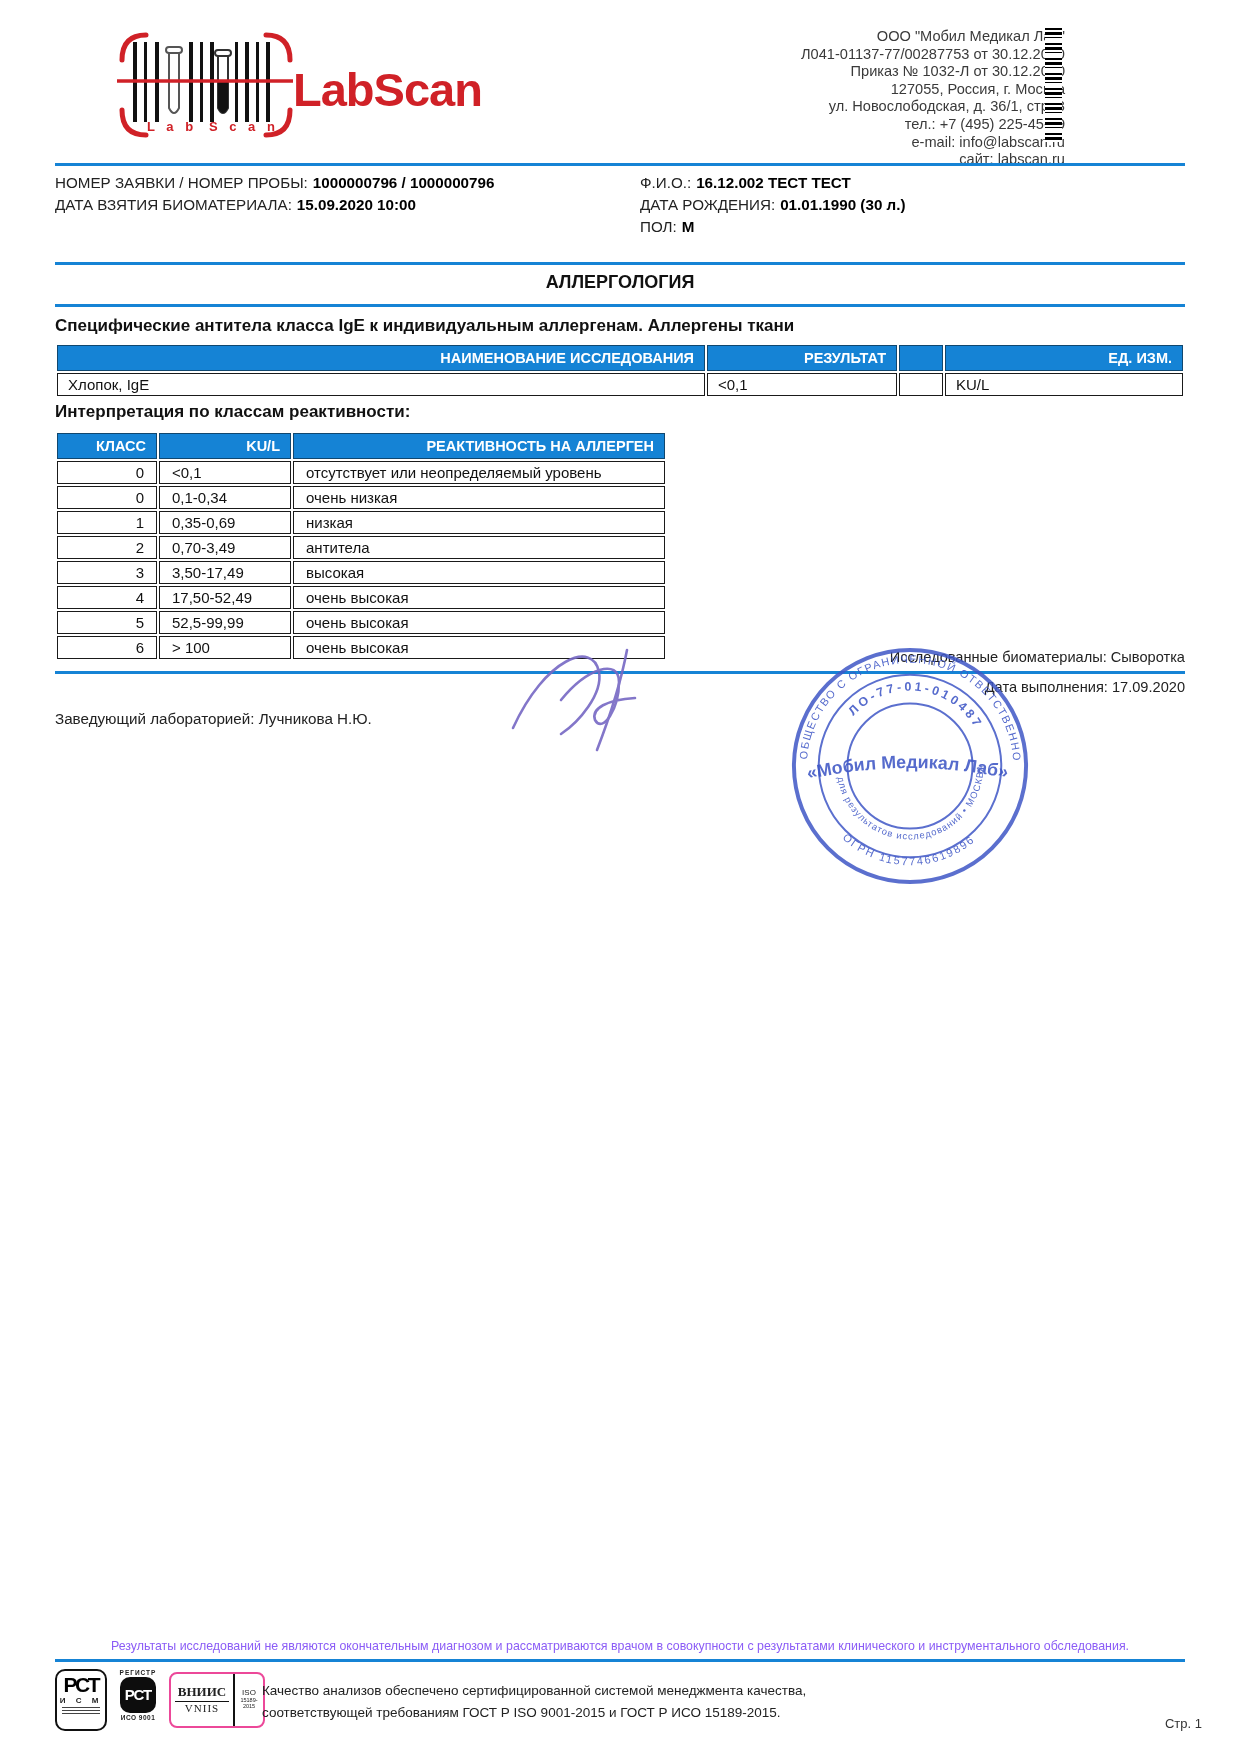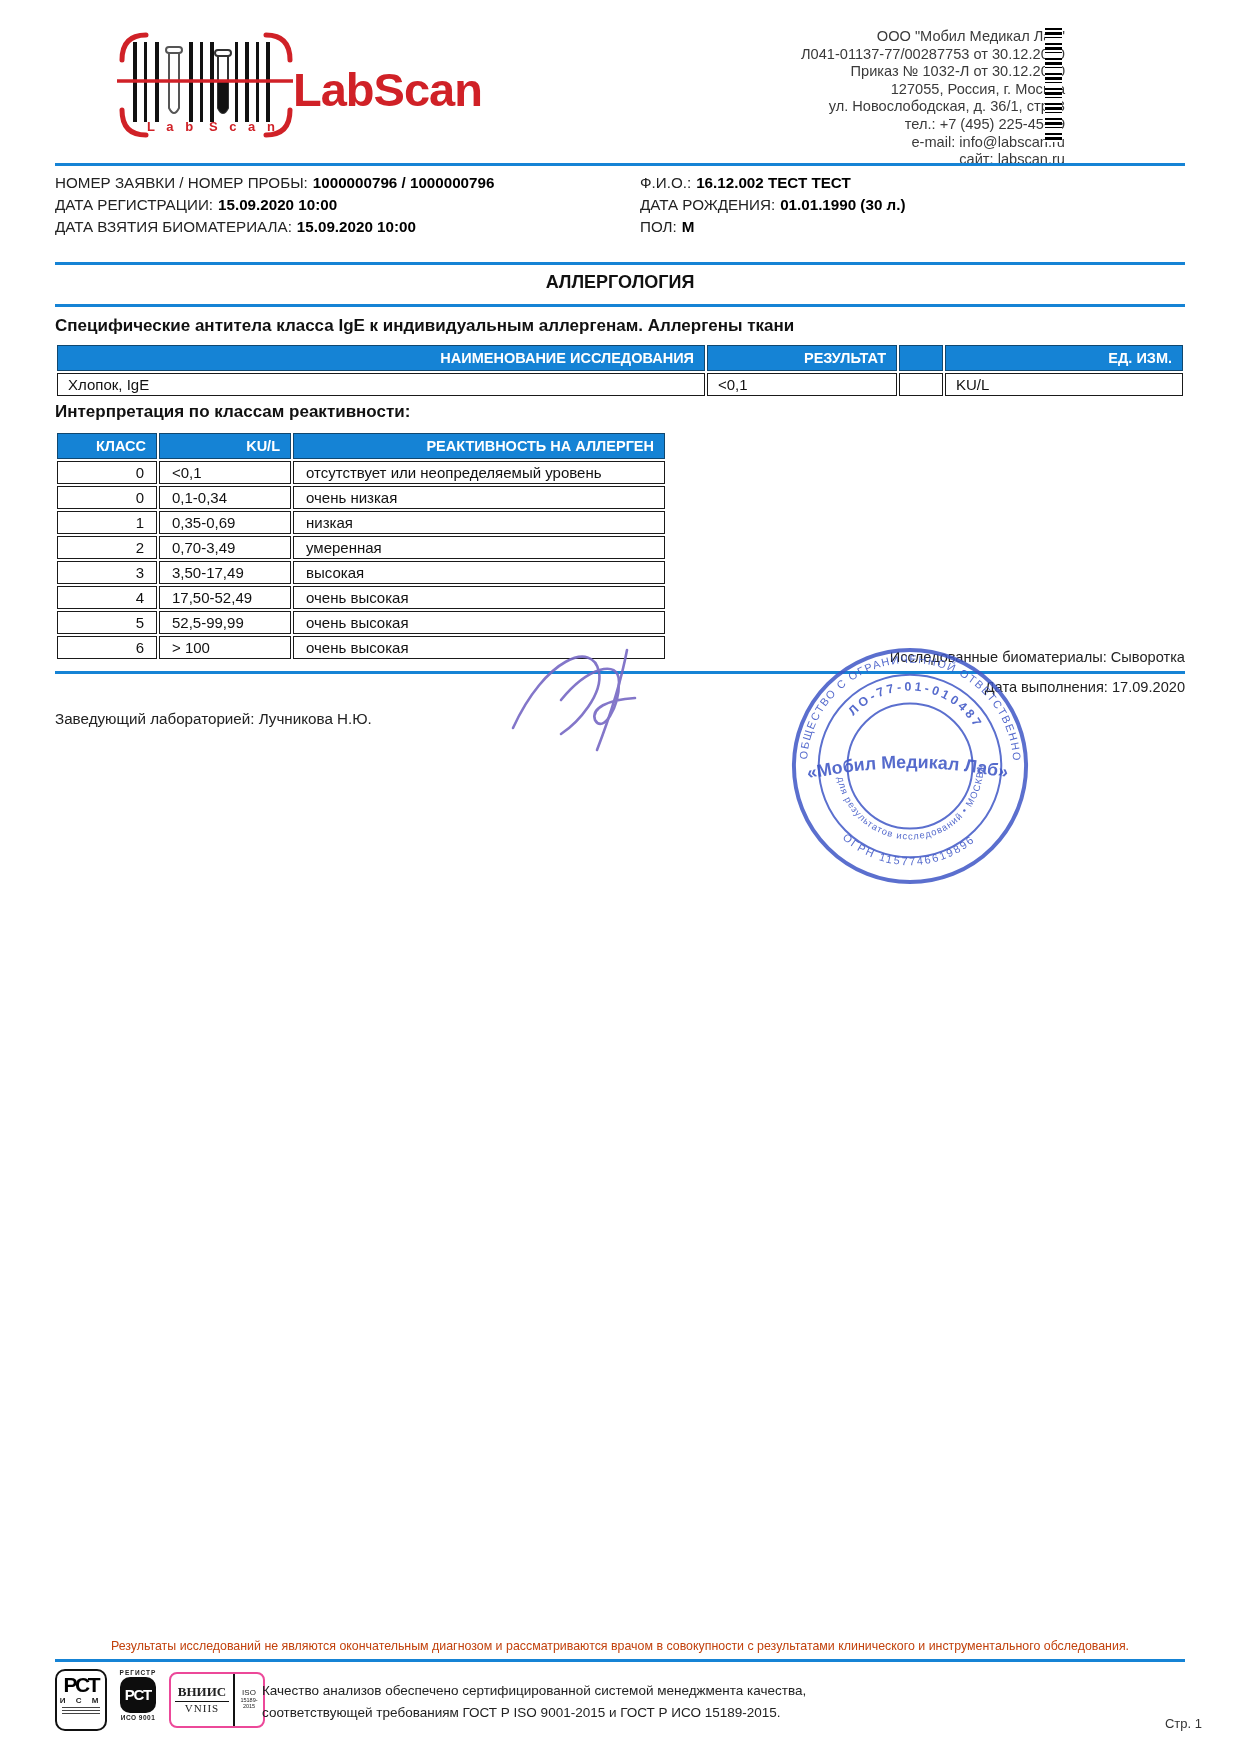--- a/index.html
+++ b/index.html
@@ -39,21 +39,21 @@
   .interp-heading{position:absolute;left:55px;top:402px;font-size:17px;font-weight:bold;color:#111}
 
   .biomaterials{position:absolute;left:55px;top:649px;width:1130px;text-align:right;font-size:14.6px;color:#222}
   .exec-date{position:absolute;left:55px;top:679px;width:1130px;text-align:right;font-size:14.6px;color:#222}
   .lab-head{position:absolute;left:55px;top:710px;font-size:15.2px;color:#222}
 
   .signature{position:absolute;left:505px;top:636px;width:195px;height:120px}
   .stamp{position:absolute;left:786px;top:642px;width:248px;height:248px}
 
   
-  .disclaimer{position:absolute;left:55px;top:1639px;width:1130px;text-align:center;font-size:12.4px;color:#c2410c}
+  .disclaimer{position:absolute;left:55px;top:1639px;width:1130px;text-align:center;font-size:12.4px;color:#8b5cf6}
   .badges{position:absolute;left:55px;top:1669px;display:flex;gap:4px;align-items:flex-start}
   .badge1{width:52px;height:62px;border:2px solid #111;border-radius:10px;text-align:center;padding-top:3px}
   .badge1 .big{font-size:21px;font-weight:bold;line-height:22px;color:#000;letter-spacing:-2px}
   .badge1 .ism{font-size:8px;letter-spacing:4px;font-weight:bold}
   .badge1 .micro{margin:2px auto 0;width:38px;border-top:1px solid #444}
   .badge1 .micro+.micro{margin-top:2px}
   .badge2{width:54px;height:62px;text-align:center;position:relative}
   .badge2 .arc-top{font-size:6.5px;font-weight:bold;letter-spacing:1px}
   .badge2 .blob{width:36px;height:36px;background:#0d0d0d;border-radius:10px;color:#fff;
     font-size:15px;font-weight:bold;line-height:36px;margin:1px auto;letter-spacing:-1px}
@@ -126,21 +126,20 @@
       <div>сайт: labscan.ru</div>
     </div>
   </div>
   <div class="vbarcode"></div>
 
   <div class="rule" style="top:163px"></div>
 
   <div class="patient">
     <div class="pcol-left">
       <div class="kv"><span class="lbl">НОМЕР ЗАЯВКИ / НОМЕР ПРОБЫ:</span><span class="val">1000000796 / 1000000796</span></div>
-      <div class="kv"><span class="lbl">ДАТА РЕГИСТРАЦИИ:</span><span class="val">15.09.2020 10:00</span></div>
       <div class="kv"><span class="lbl">ДАТА ВЗЯТИЯ БИОМАТЕРИАЛА:</span><span class="val">15.09.2020 10:00</span></div>
     </div>
     <div class="pcol-right">
       <div class="kv"><span class="lbl">Ф.И.О.:</span><span class="val">16.12.002 ТЕСТ ТЕСТ</span></div>
       <div class="kv"><span class="lbl">ДАТА РОЖДЕНИЯ:</span><span class="val">01.01.1990 (30 л.)</span></div>
       <div class="kv"><span class="lbl">ПОЛ:</span><span class="val">М</span></div>
     </div>
   </div>
 
   <div class="rule" style="top:262px"></div>
@@ -200,21 +199,21 @@
           <td>очень низкая</td>
         </tr>
       <tr>
           <td class="c">1</td>
           <td>0,35-0,69</td>
           <td>низкая</td>
         </tr>
       <tr>
           <td class="c">2</td>
           <td>0,70-3,49</td>
-          <td>умеренная</td>
+          <td>антитела</td>
         </tr>
       <tr>
           <td class="c">3</td>
           <td>3,50-17,49</td>
           <td>высокая</td>
         </tr>
       <tr>
           <td class="c">4</td>
           <td>17,50-52,49</td>
           <td>очень высокая</td>

